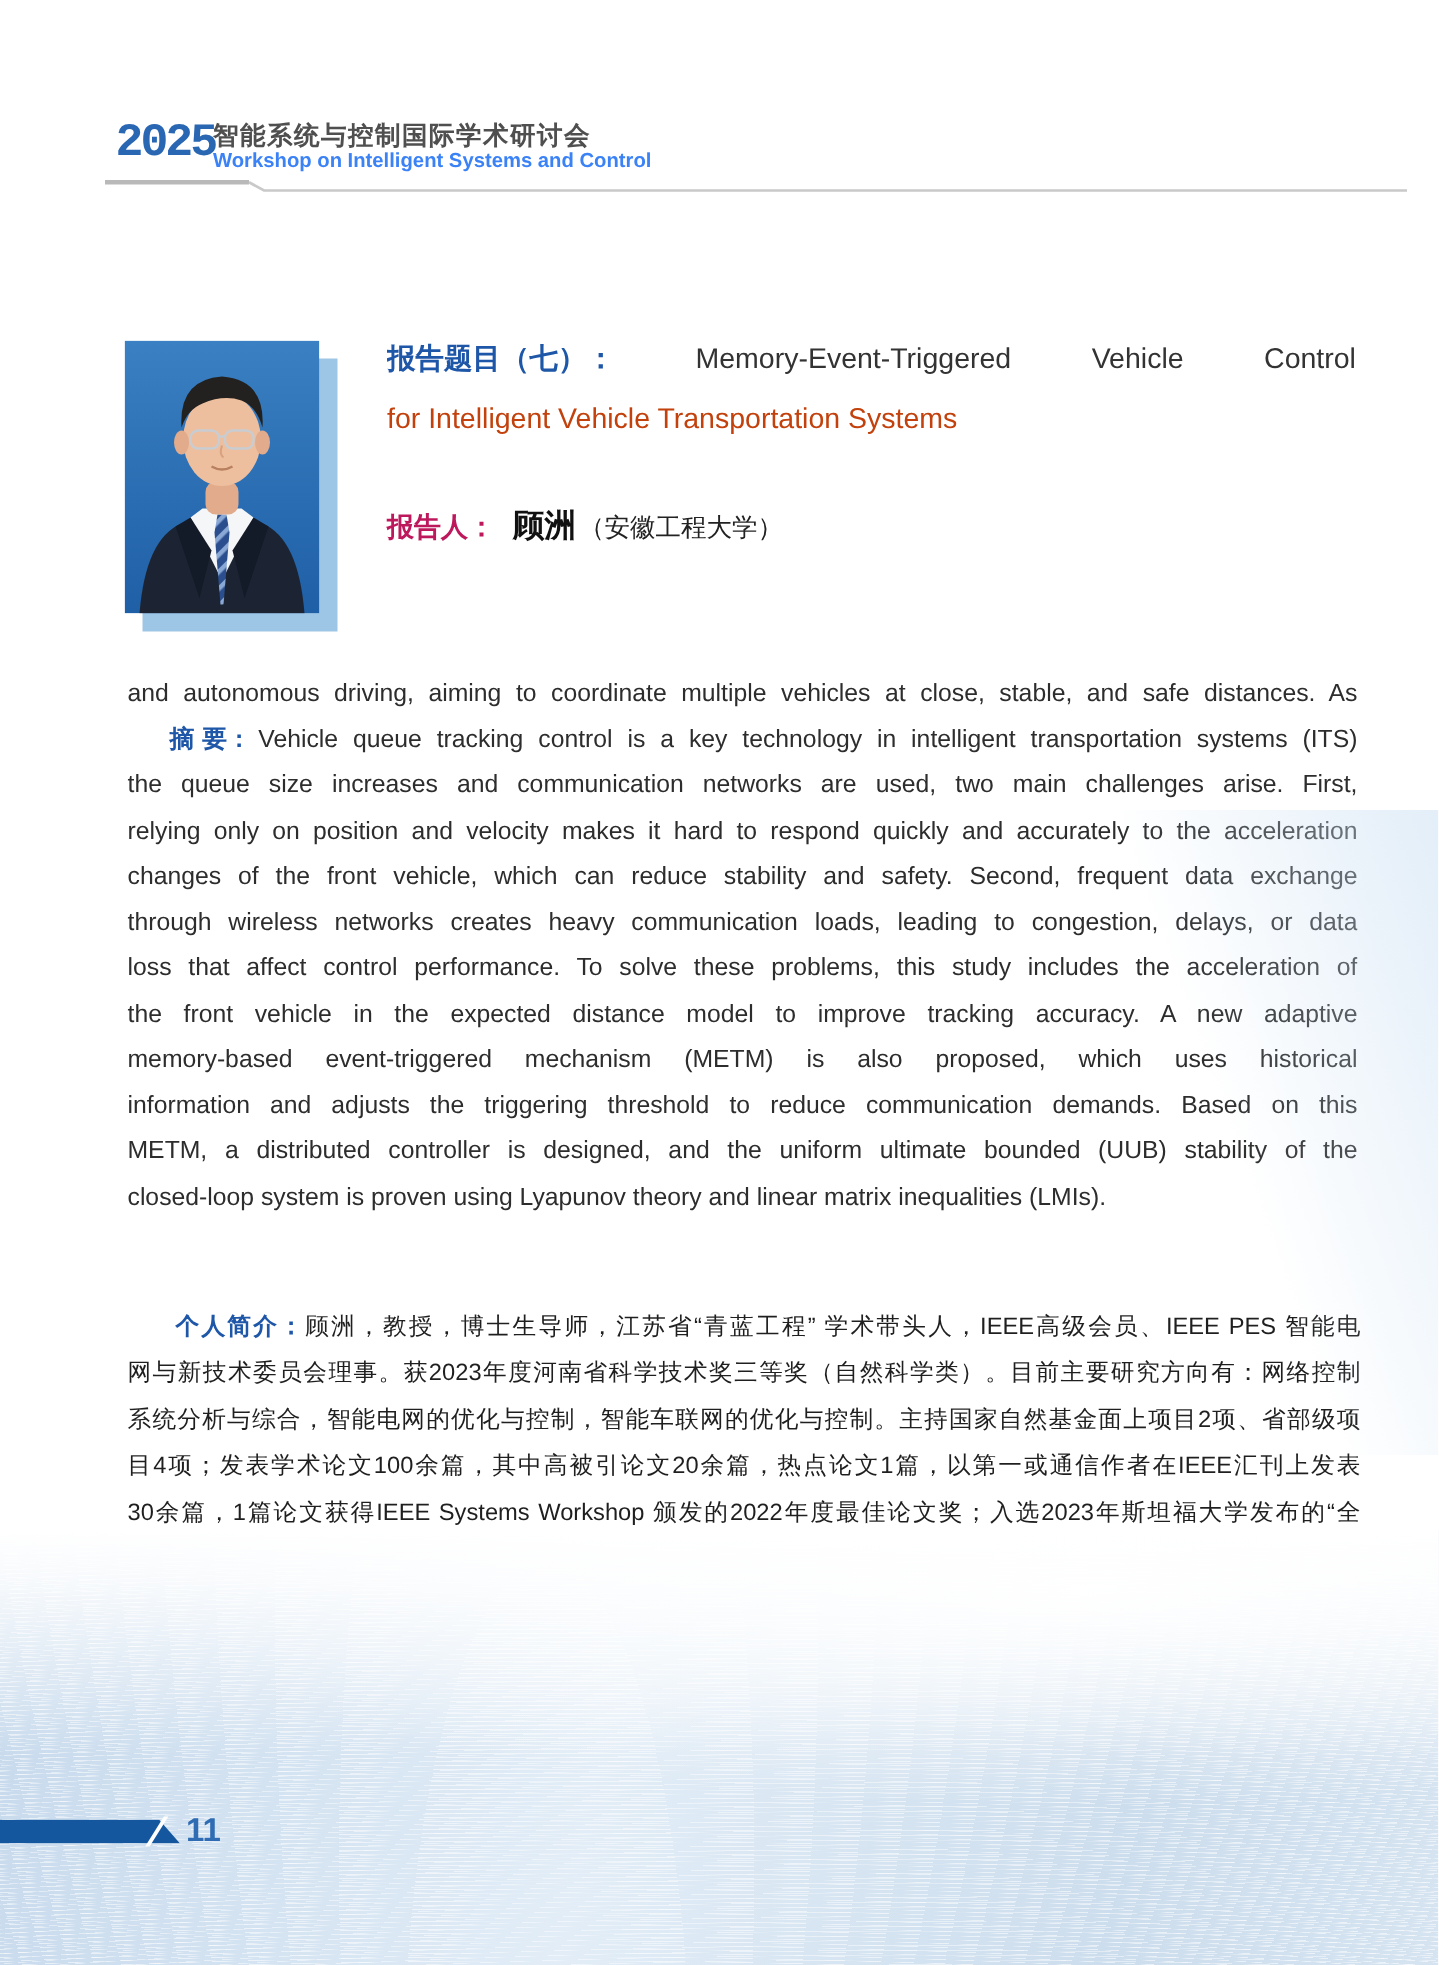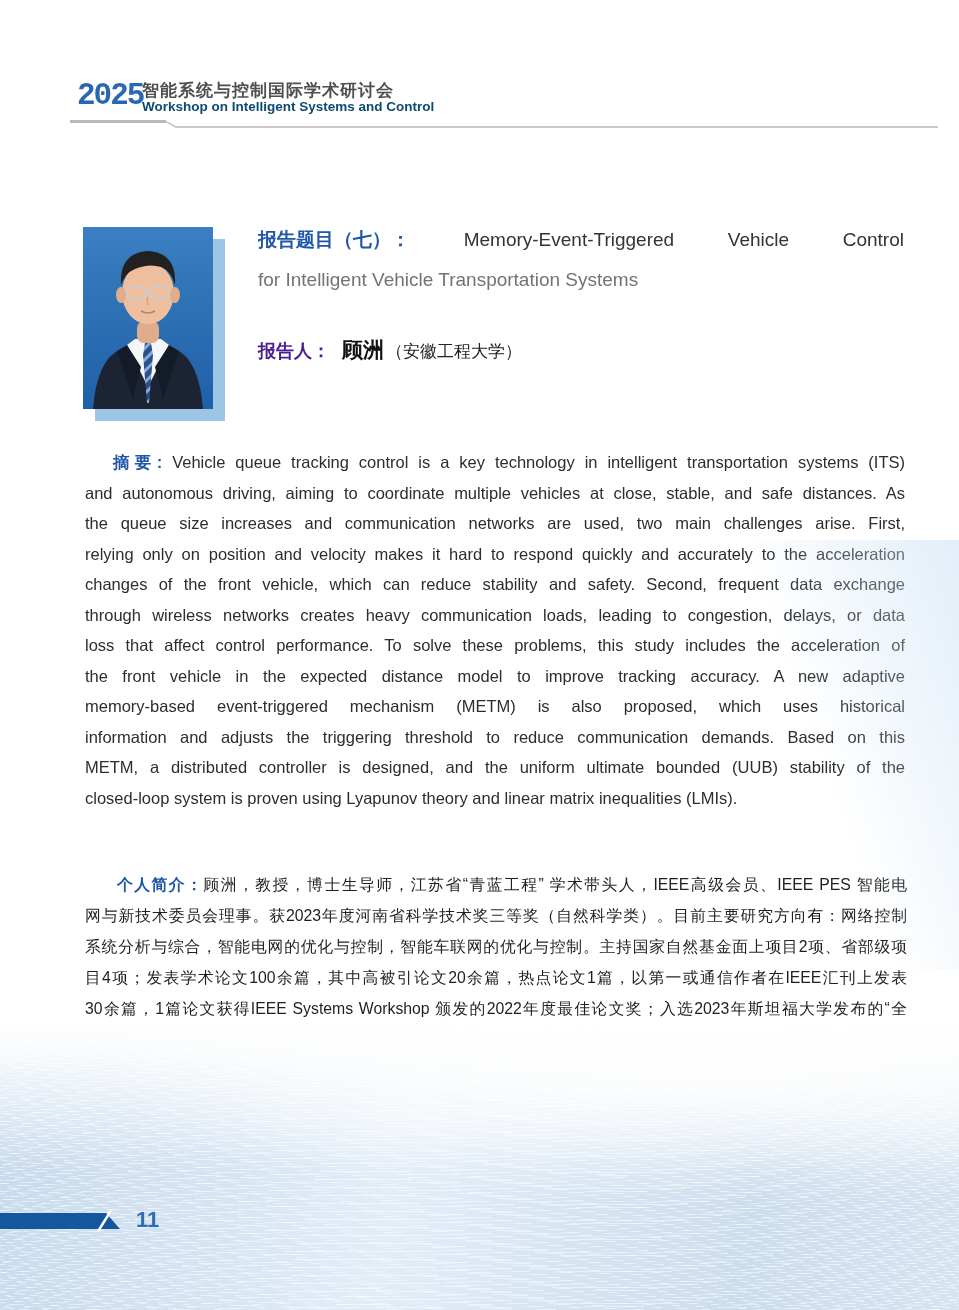--- a/index.html
+++ b/index.html
@@ -7,36 +7,36 @@
     position:relative;width:959px;height:1310px;overflow:hidden;background:#ffffff;
     font-family:"Liberation Sans","DejaVu Sans",sans-serif;color:#2e2e2e;
   }
   
   .logo-year{
     position:absolute;left:77px;top:80px;
     font-family:Liberation Mono, monospace;
     font-size:31px;font-weight:bold;letter-spacing:-2px;color:#2a67b3;line-height:1;
   }
   .header-zh{position:absolute;left:142px;top:79px;font-size:17px;font-weight:700;color:#4f4f4f;letter-spacing:1px;}
-  .header-en{position:absolute;left:142px;top:99px;font-size:13.5px;font-weight:700;color:#0c4a6e;}
+  .header-en{position:absolute;left:142px;top:99px;font-size:13.5px;font-weight:700;color:#3b82f6;}
   .header-rule{position:absolute;left:70px;top:118px;}
   
   .photo-backing{position:absolute;left:95px;top:239px;width:130px;height:182px;background:#9dc5e6;}
   .photo-frame{position:absolute;left:83px;top:227px;width:130px;height:182px;overflow:hidden;}
   
   .talk-block{position:absolute;left:258px;top:220px;width:646px;}
   .talk-line1{
     font-size:19px;line-height:40px;height:40px;color:#333;
     text-align:justify;text-align-last:justify;overflow:hidden;white-space:nowrap;display:flex;justify-content:space-between;
   }
   .talk-line1 .seg{white-space:pre;}
-  .talk-line2{font-size:19px;line-height:40px;height:40px;color:#737373;}
+  .talk-line2{font-size:19px;line-height:40px;height:40px;color:#c2410c;}
   .accent{color:#1e56a8;font-weight:700;}
   .speaker-line{margin-top:36px;font-size:17px;display:flex;align-items:baseline;}
-  .speaker-label{color:#4c1d95;font-weight:700;font-size:18px;}
+  .speaker-label{color:#be185d;font-weight:700;font-size:18px;}
   .speaker-name{color:#111;font-weight:700;font-size:21px;margin-left:12px;}
   .speaker-affil{color:#222;font-size:17px;margin-left:2px;font-family:Liberation Serif, serif;}
   
   .abstract{position:absolute;left:85px;top:447px;width:820px;font-size:16.5px;color:#2d2d2d;}
   .bio{position:absolute;left:85px;top:869px;width:822px;font-size:15.8px;color:#1f1f1f;}
   .jline{line-height:30.5px;height:30.5px;text-align:justify;text-align-last:justify;overflow:hidden;}
   .jline-last{line-height:30.5px;height:30.5px;text-align:left;}
   .bio .jline,.bio .jline-last{line-height:31px;height:31px;}
   .indent1{padding-left:28px;}
   .indent2{padding-left:32px;}
@@ -56,21 +56,21 @@
   }
   .page-bar{
     position:absolute;left:0;top:1213px;width:120px;height:16px;background:#14579f;
     clip-path:polygon(0 0,calc(100% - 14px) 0,100% 100%,0 100%);
   }
   .page-bar-notch{
     position:absolute;left:103px;top:1211px;width:3px;height:20px;background:#ffffff;
     transform:skewX(-32deg);
   }
   .page-number{
-    position:absolute;left:124px;top:1207px;font-size:22px;font-weight:700;color:#2f6cb3;margin-left:12px;
+    position:absolute;left:124px;top:1207px;font-size:22px;font-weight:700;color:#2f6cb3;
   }
 </style>
 </head>
 <body>
 
 <div class="page">
 
   <div>
     <div class="logo-year">2025</div>
     <div class="header-zh">智能系统与控制国际学术研讨会</div>
@@ -132,22 +132,22 @@
     </div>
     <div class="talk-line2">for Intelligent Vehicle Transportation Systems</div>
     <div class="speaker-line">
       <span class="speaker-label">报告人：</span>
       <span class="speaker-name">顾洲</span>
       <span class="speaker-affil">（安徽工程大学）</span>
     </div>
   </div>
 
   <div class="abstract">
+    <div class="jline">and autonomous driving, aiming to coordinate multiple vehicles at close, stable, and safe distances. As</div>
     <div class="jline indent1"><span class="accent">摘要:</span> <span>Vehicle queue tracking control is a key technology in intelligent transportation systems (ITS)</span></div>
-    <div class="jline">and autonomous driving, aiming to coordinate multiple vehicles at close, stable, and safe distances. As</div>
     <div class="jline">the queue size increases and communication networks are used, two main challenges arise. First,</div>
     <div class="jline">relying only on position and velocity makes it hard to respond quickly and accurately to the acceleration</div>
     <div class="jline">changes of the front vehicle, which can reduce stability and safety. Second, frequent data exchange</div>
     <div class="jline">through wireless networks creates heavy communication loads, leading to congestion, delays, or data</div>
     <div class="jline">loss that affect control performance. To solve these problems, this study includes the acceleration of</div>
     <div class="jline">the front vehicle in the expected distance model to improve tracking accuracy. A new adaptive</div>
     <div class="jline">memory-based event-triggered mechanism (METM) is also proposed, which uses historical</div>
     <div class="jline">information and adjusts the triggering threshold to reduce communication demands. Based on this</div>
     <div class="jline">METM, a distributed controller is designed, and the uniform ultimate bounded (UUB) stability of the</div>
     <div class="jline-last">closed-loop system is proven using Lyapunov theory and linear matrix inequalities (LMIs).</div>

